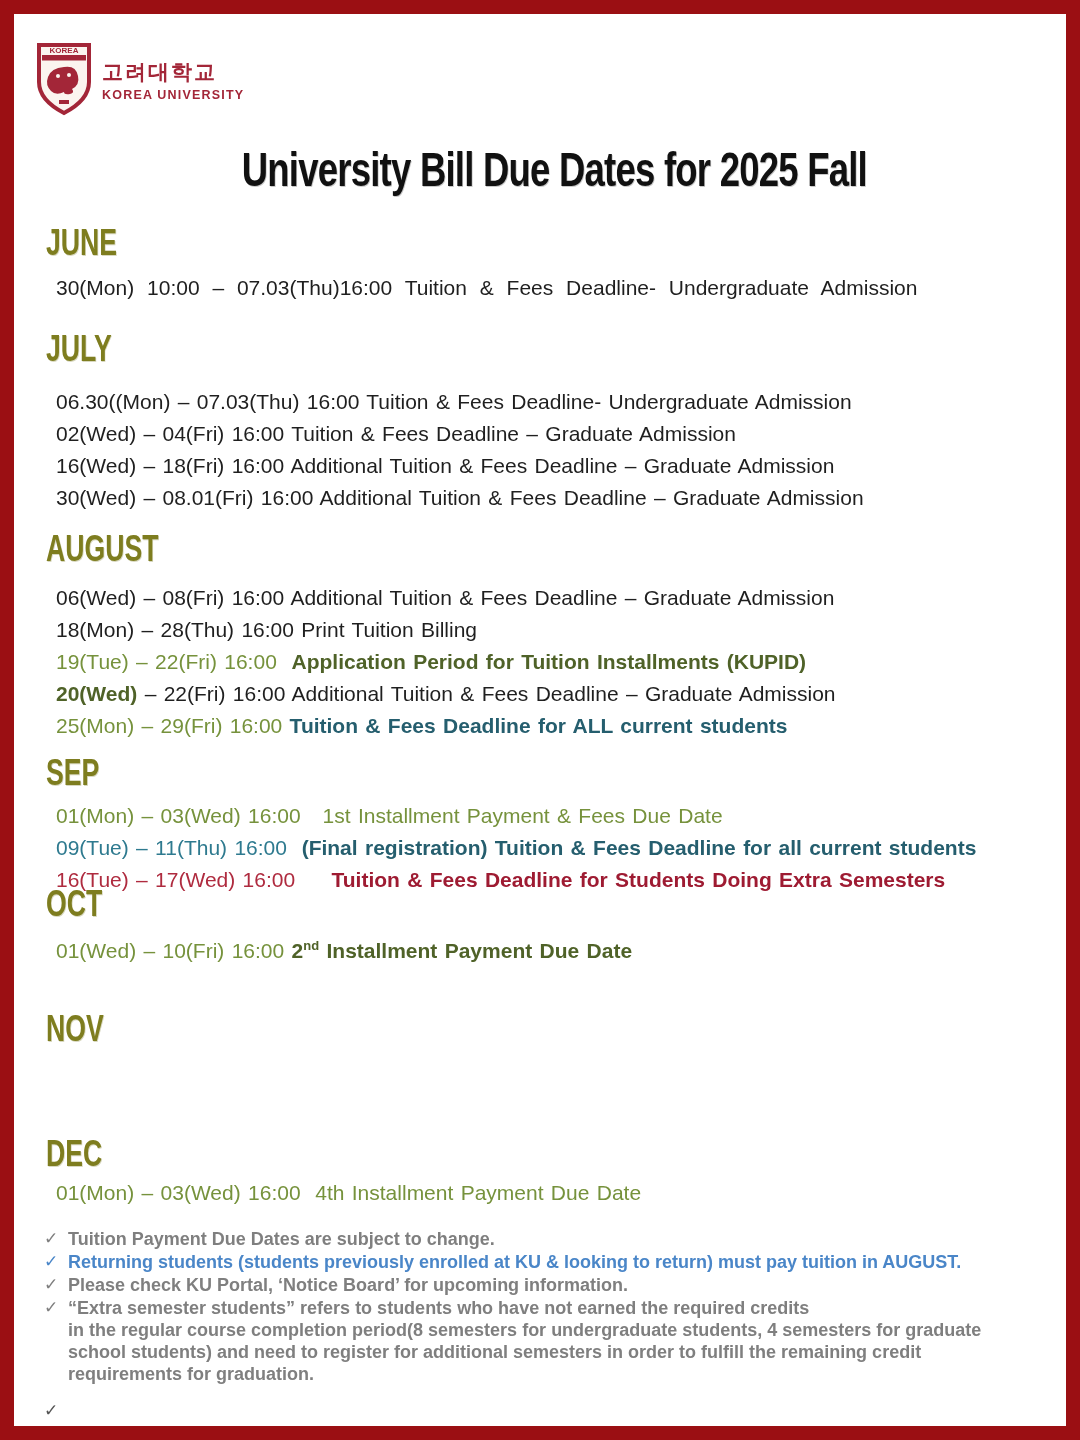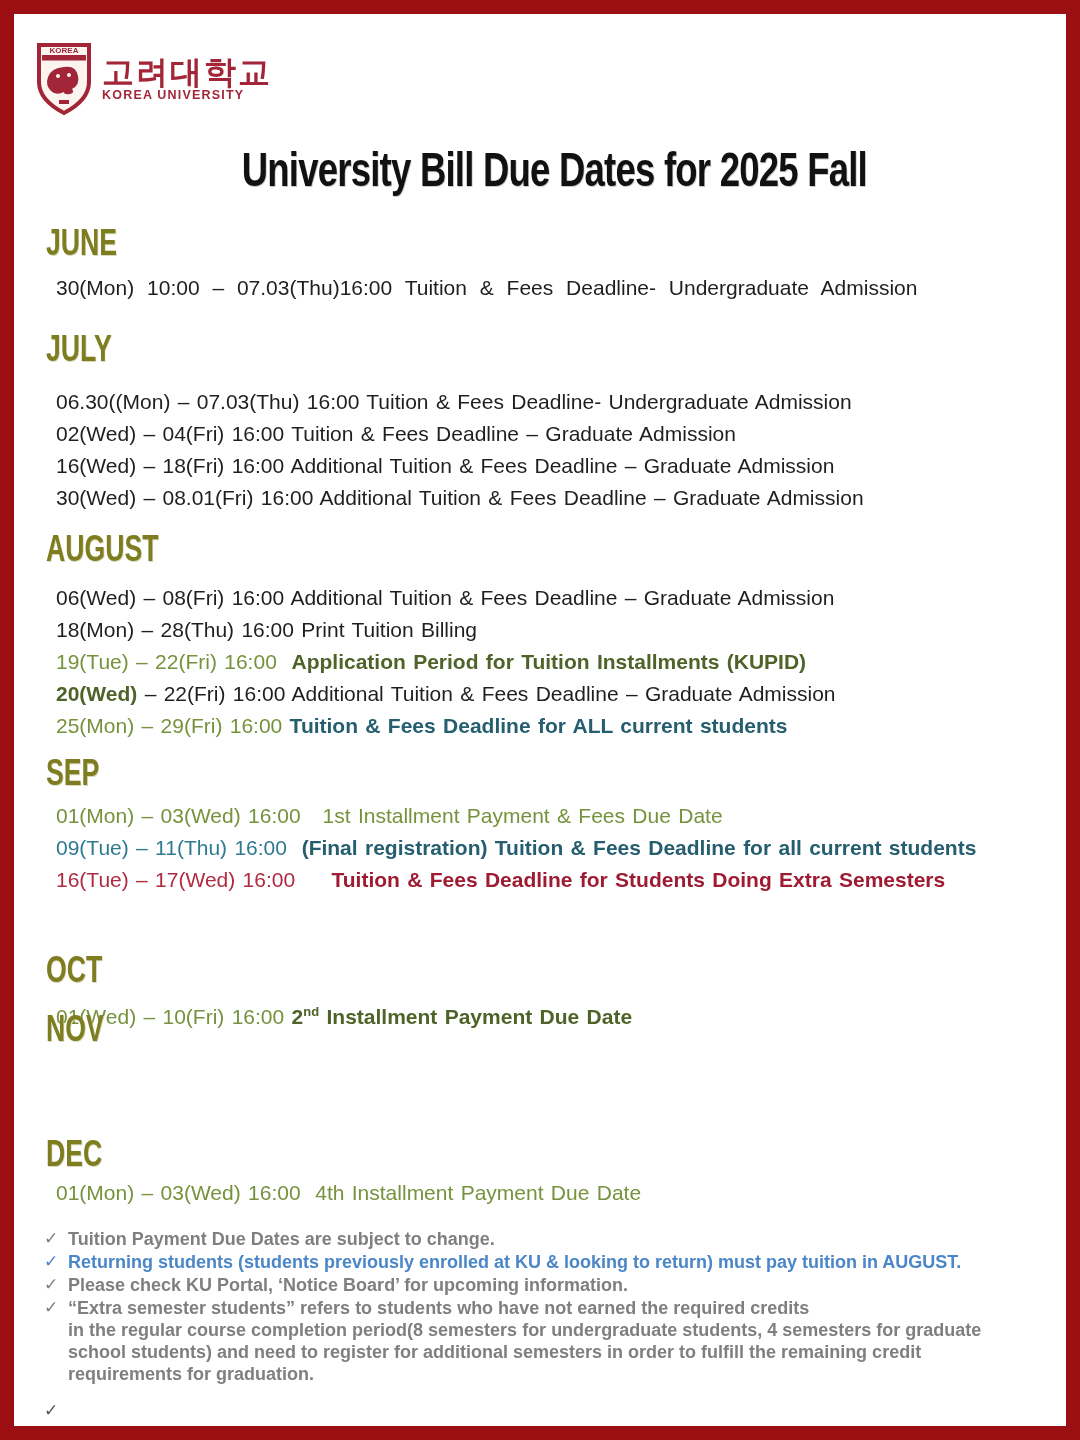--- a/index.html
+++ b/index.html
@@ -9,21 +9,21 @@
     width:1080px; height:1440px;
     border:14px solid #9B0F13;
     background:#ffffff;
     font-family:"Liberation Sans","DejaVu Sans",sans-serif;
     overflow:hidden;
   }
   
   .logo { position:absolute; top:28px; left:22px; display:flex; align-items:center; }
   .logo svg { display:block; }
   .logo-text { margin-left:10px; color:#A32638; }
-  .logo-kr { font-size:32px; font-weight:bold; letter-spacing:2px; line-height:32px; }
+  .logo-kr { font-size:21px; font-weight:bold; letter-spacing:2px; line-height:32px; }
   .logo-en { font-size:12.5px; font-weight:bold; letter-spacing:1.2px; line-height:15px; }
   
   .title-wrap { position:absolute; top:128px; left:0; width:100%; text-align:center;padding-left:28px; }
   .title-inner {
     display:inline-block;
     font-size:48px; font-weight:bold; color:#111;
     transform:scaleX(0.76); transform-origin:center;
     letter-spacing:-1px; white-space:nowrap;
     text-shadow:1px 1px 0 #c9c9c9;
   }
@@ -115,21 +115,21 @@
 
   <div class="section" style="top:738px">
     <div><span class="month-inner">SEP</span></div>
     <div class="lines" style="margin-top:6px">
       <div class="line"><span class="seg olive">01(Mon) – 03(Wed) 16:00   1st Installment Payment &amp; Fees Due Date</span></div>
       <div class="line"><span class="seg teal">09(Tue) – 11(Thu) 16:00  </span><span class="seg teal-bold">(Final registration) Tuition &amp; Fees Deadline for all current students</span></div>
       <div class="line"><span class="seg red">16(Tue) – 17(Wed) 16:00 </span><span class="seg red-bold">Tuition &amp; Fees Deadline for Students Doing Extra Semesters</span></div>
     </div>
   </div>
 
-  <div class="section" style="top:935px">
+  <div class="section" style="top:869px">
     <div><span class="month-inner">OCT</span></div>
     <div class="lines" style="margin-top:5px">
       <div class="line"><span class="seg olive">01(Wed) – 10(Fri) 16:00 </span><span class="seg olive-bold">2</span><sup class="seg olive-bold">nd</sup><span class="seg olive-bold"> Installment Payment Due Date</span></div>
     </div>
   </div>
 
   <div class="section" style="top:994px">
     <div><span class="month-inner">NOV</span></div>
   </div>
 

